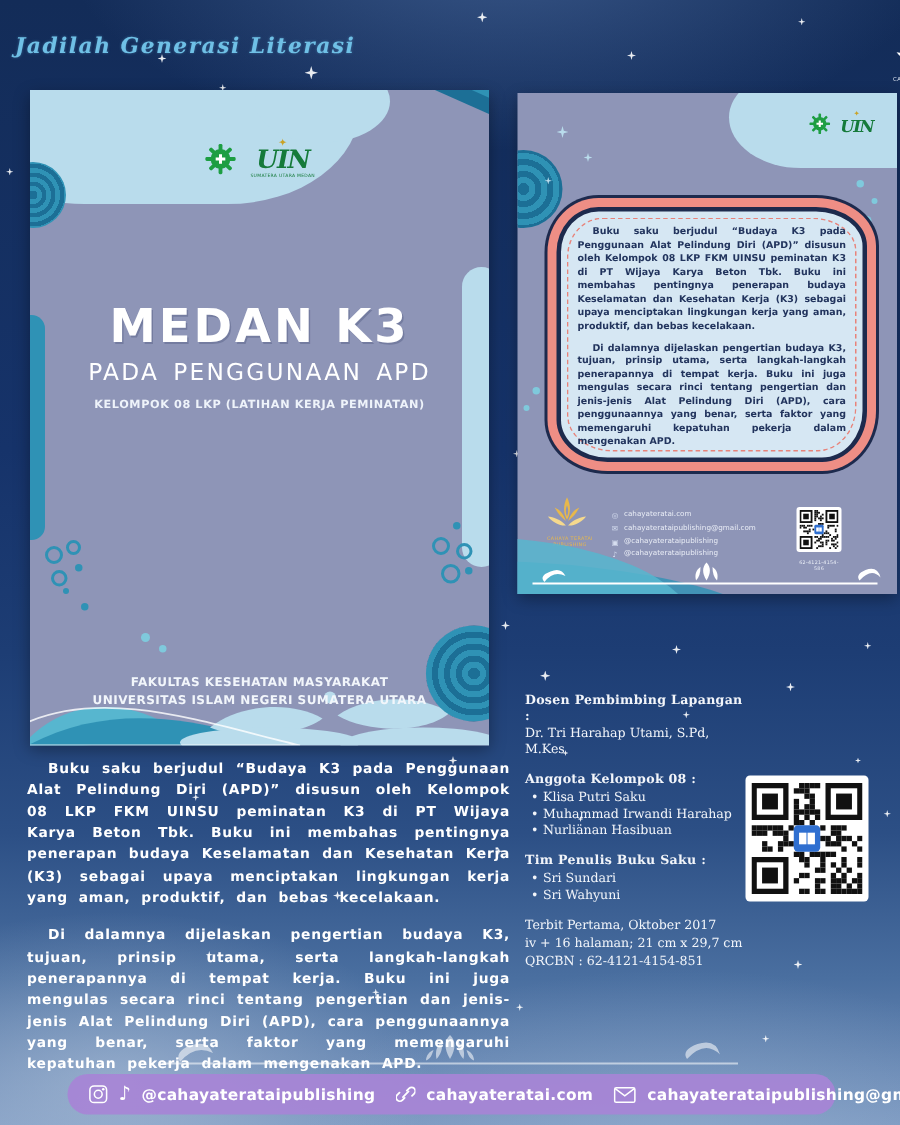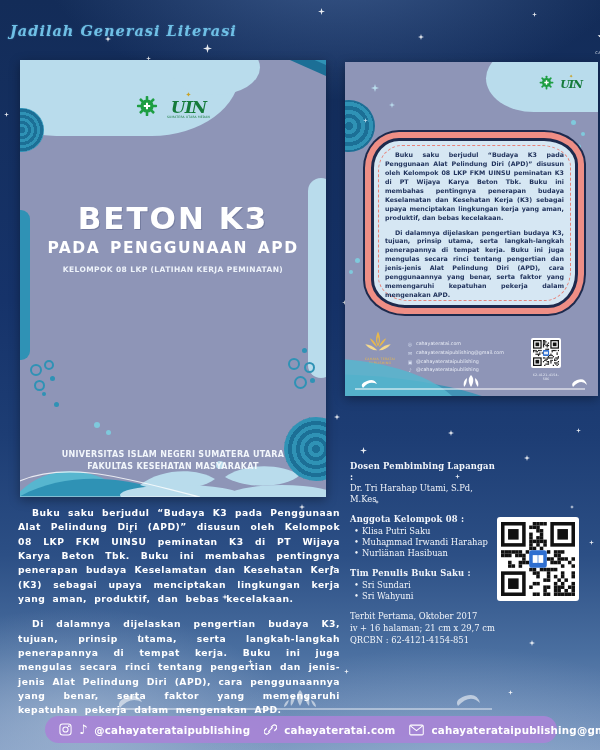--- a/index.html
+++ b/index.html
@@ -34,21 +34,21 @@
   .circle-l{position:absolute;left:-20px;top:48px;width:44px;height:44px;border-radius:50%;
     background:repeating-radial-gradient(circle,#1c6f96 0 3px,#2f92b5 3px 6px);}
   .bar-left{position:absolute;left:-8px;top:150px;width:18px;height:150px;border-radius:10px;background:#2f92b5;}
   .bar-right{position:absolute;right:-8px;top:118px;width:26px;height:200px;border-radius:14px;background:#b9dcec;}
   .rings{position:absolute;}
   .ring{position:absolute;border:2px solid #2f92b5;border-radius:50%;}
   .dot{position:absolute;background:#2f92b5;border-radius:50%;}
   .dot.lb{background:#7fc9dc;}
   .front-title{position:absolute;left:0;right:0;top:140px;text-align:center;color:#fff;}
   .front-title .t1{font-size:31px;font-weight:800;letter-spacing:2px;text-shadow:1px 1px 0 rgba(40,50,90,.25);}
-  .front-title .t2{font-size:15.5px;font-weight:700;letter-spacing:1.5px;margin-top:3px;word-spacing:3px;}
+  .front-title .t2{font-size:15.5px;font-weight:400;letter-spacing:1.5px;margin-top:3px;word-spacing:3px;}
   .front-sub{position:absolute;left:0;right:0;top:204px;text-align:center;color:#eef3fa;font-weight:700;}
   .front-sub div{font-size:7.5px;letter-spacing:.4px;line-height:1.5;}
   .front-foot{position:absolute;left:0;right:0;top:389px;text-align:center;color:#f2f6fb;font-weight:700;z-index:5;}
   .front-foot div{font-size:8px;letter-spacing:.3px;line-height:1.45;}
   .wave-bottom{position:absolute;left:0;right:0;bottom:0;height:70px;z-index:2;}
   .circle-br{position:absolute;right:-22px;bottom:16px;width:64px;height:64px;border-radius:50%;z-index:3;
     background:repeating-radial-gradient(circle,#1c6f96 0 4px,#2f92b5 4px 8px);}
   
   .back{left:345px;top:62px;width:253px;height:334px;background:#8e95b7;overflow:hidden;box-shadow:0 3px 10px rgba(0,0,0,.35);}
   .back .blob-tr{position:absolute;right:-18px;top:-14px;width:130px;height:64px;background:#b9dcec;
@@ -209,29 +209,29 @@
         </svg>
       </span>
       <span class="uin">
         <span class="spark">✦</span>
         <span class="word">UIN</span>
         <span class="tiny">SUMATERA UTARA MEDAN</span>
       </span>
     </div>
 
     <div class="front-title">
-      <div class="t1">BETON K3</div>
+      <div class="t1">MEDAN K3</div>
       <div class="t2">PADA PENGGUNAAN APD</div>
     </div>
     <div class="front-sub">
       <div>KELOMPOK 08 LKP (LATIHAN KERJA PEMINATAN)</div>
     </div>
     <div class="front-foot">
+      <div>FAKULTAS KESEHATAN MASYARAKAT</div>
       <div>UNIVERSITAS ISLAM NEGERI SUMATERA UTARA</div>
-      <div>FAKULTAS KESEHATAN MASYARAKAT</div>
     </div>
 
     <div class="wave-bottom">
       <svg width="306" height="70" viewBox="0 0 306 70" preserveAspectRatio="none">
         <path d="M-5 70 C20 40 60 38 90 55 C70 70 30 72 -5 70 Z" fill="#57b6cf"></path>
         <path d="M-5 72 C40 46 90 48 140 62 L140 72 Z" fill="#2f92b5"></path>
         <path d="M120 58 C140 42 175 40 195 52 C180 64 140 66 120 58 Z" fill="#b9dcec"></path>
         <path d="M205 50 C225 36 260 36 280 48 C265 62 225 62 205 50 Z" fill="#b9dcec"></path>
         <ellipse cx="160" cy="68" rx="60" ry="10" fill="#b9dcec"></ellipse>
         <ellipse cx="262" cy="70" rx="55" ry="12" fill="#b9dcec"></ellipse>

